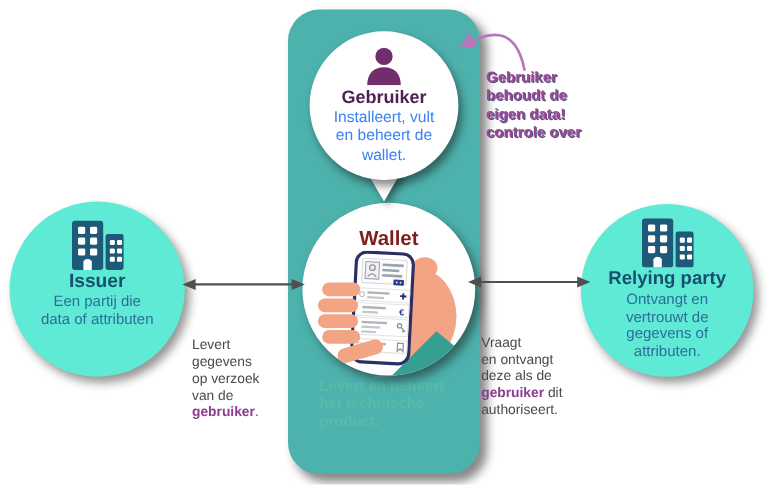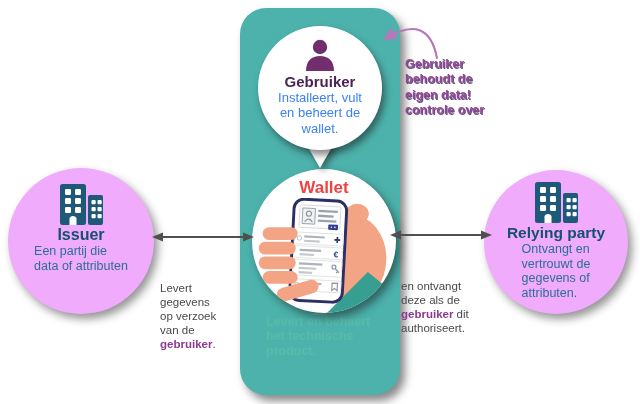--- a/index.html
+++ b/index.html
@@ -18,26 +18,26 @@
           border-left:15px solid transparent;border-right:15px solid transparent;
           border-top:26px solid #fff;filter:drop-shadow(3px 4px 3px rgba(20,20,20,.45));}
   .bubble .person{margin-top:13px;}
   .bubble-title{font-size:15px;font-weight:bold;color:#4b2355;margin-top:2px;}
   .bubble-body{font-size:13px;color:#3b82f6;line-height:1.18;width:104px;}
 
   
   .wallet-circle{position:absolute;left:252px;top:169px;width:144px;height:144px;border-radius:50%;
           background:#fff;box-shadow:4px 5px 8px rgba(20,20,20,.5);z-index:2;overflow:hidden;
           display:flex;flex-direction:column;align-items:center;}
-  .wallet-title{font-size:17px;font-weight:bold;color:#ef4444;margin-top:9px;}
-
-  
-  .side-circle{position:absolute;width:146px;height:146px;border-radius:50%;background:#f0abfc;
+  .wallet-title{font-size:17px;font-weight:bold;color:#7f1d1d;margin-top:20px;}
+
+  
+  .side-circle{position:absolute;width:146px;height:146px;border-radius:50%;background:#5eead4;
           box-shadow:4px 5px 8px rgba(20,20,20,.45);z-index:2;
-          display:flex;flex-direction:column;align-items:center;}
+          display:flex;flex-direction:column;align-items:center;text-align:center;}
   .issuer{left:8px;top:168px;}
   .relying{left:484px;top:170px;width:144px;height:144px;}
   .side-circle .bld{margin-top:15px;}
   .relying .bld{margin-top:11px;}
   .side-title{font-size:16px;font-weight:bold;color:#17506f;margin-top:1px;}
   .relying .side-title{font-size:15.5px;}
   .side-body{font-size:12.5px;color:#2d6d99;line-height:1.16;}
 
   
   .flow-arrow{position:absolute;z-index:2;}
@@ -213,20 +213,21 @@
 
   <div class="flow-text flow-left">
     <div>Levert</div>
     <div>gegevens</div>
     <div>op verzoek</div>
     <div>van de</div>
     <div><span class="hl">gebruiker</span><span>.</span></div>
   </div>
 
   <div class="flow-text flow-right">
+    <div>Vraagt</div>
     <div>en ontvangt</div>
     <div>deze als de</div>
     <div><span class="hl">gebruiker</span><span> dit</span></div>
     <div>authoriseert.</div>
   </div>
 
   <svg class="curved-arrow" width="100" height="60">
     <defs>
       <marker id="ah" markerWidth="8" markerHeight="8" refX="6" refY="4" orient="auto">
         <path d="M1,1 L7,4 L1,7 z" fill="#b778ba"></path>

